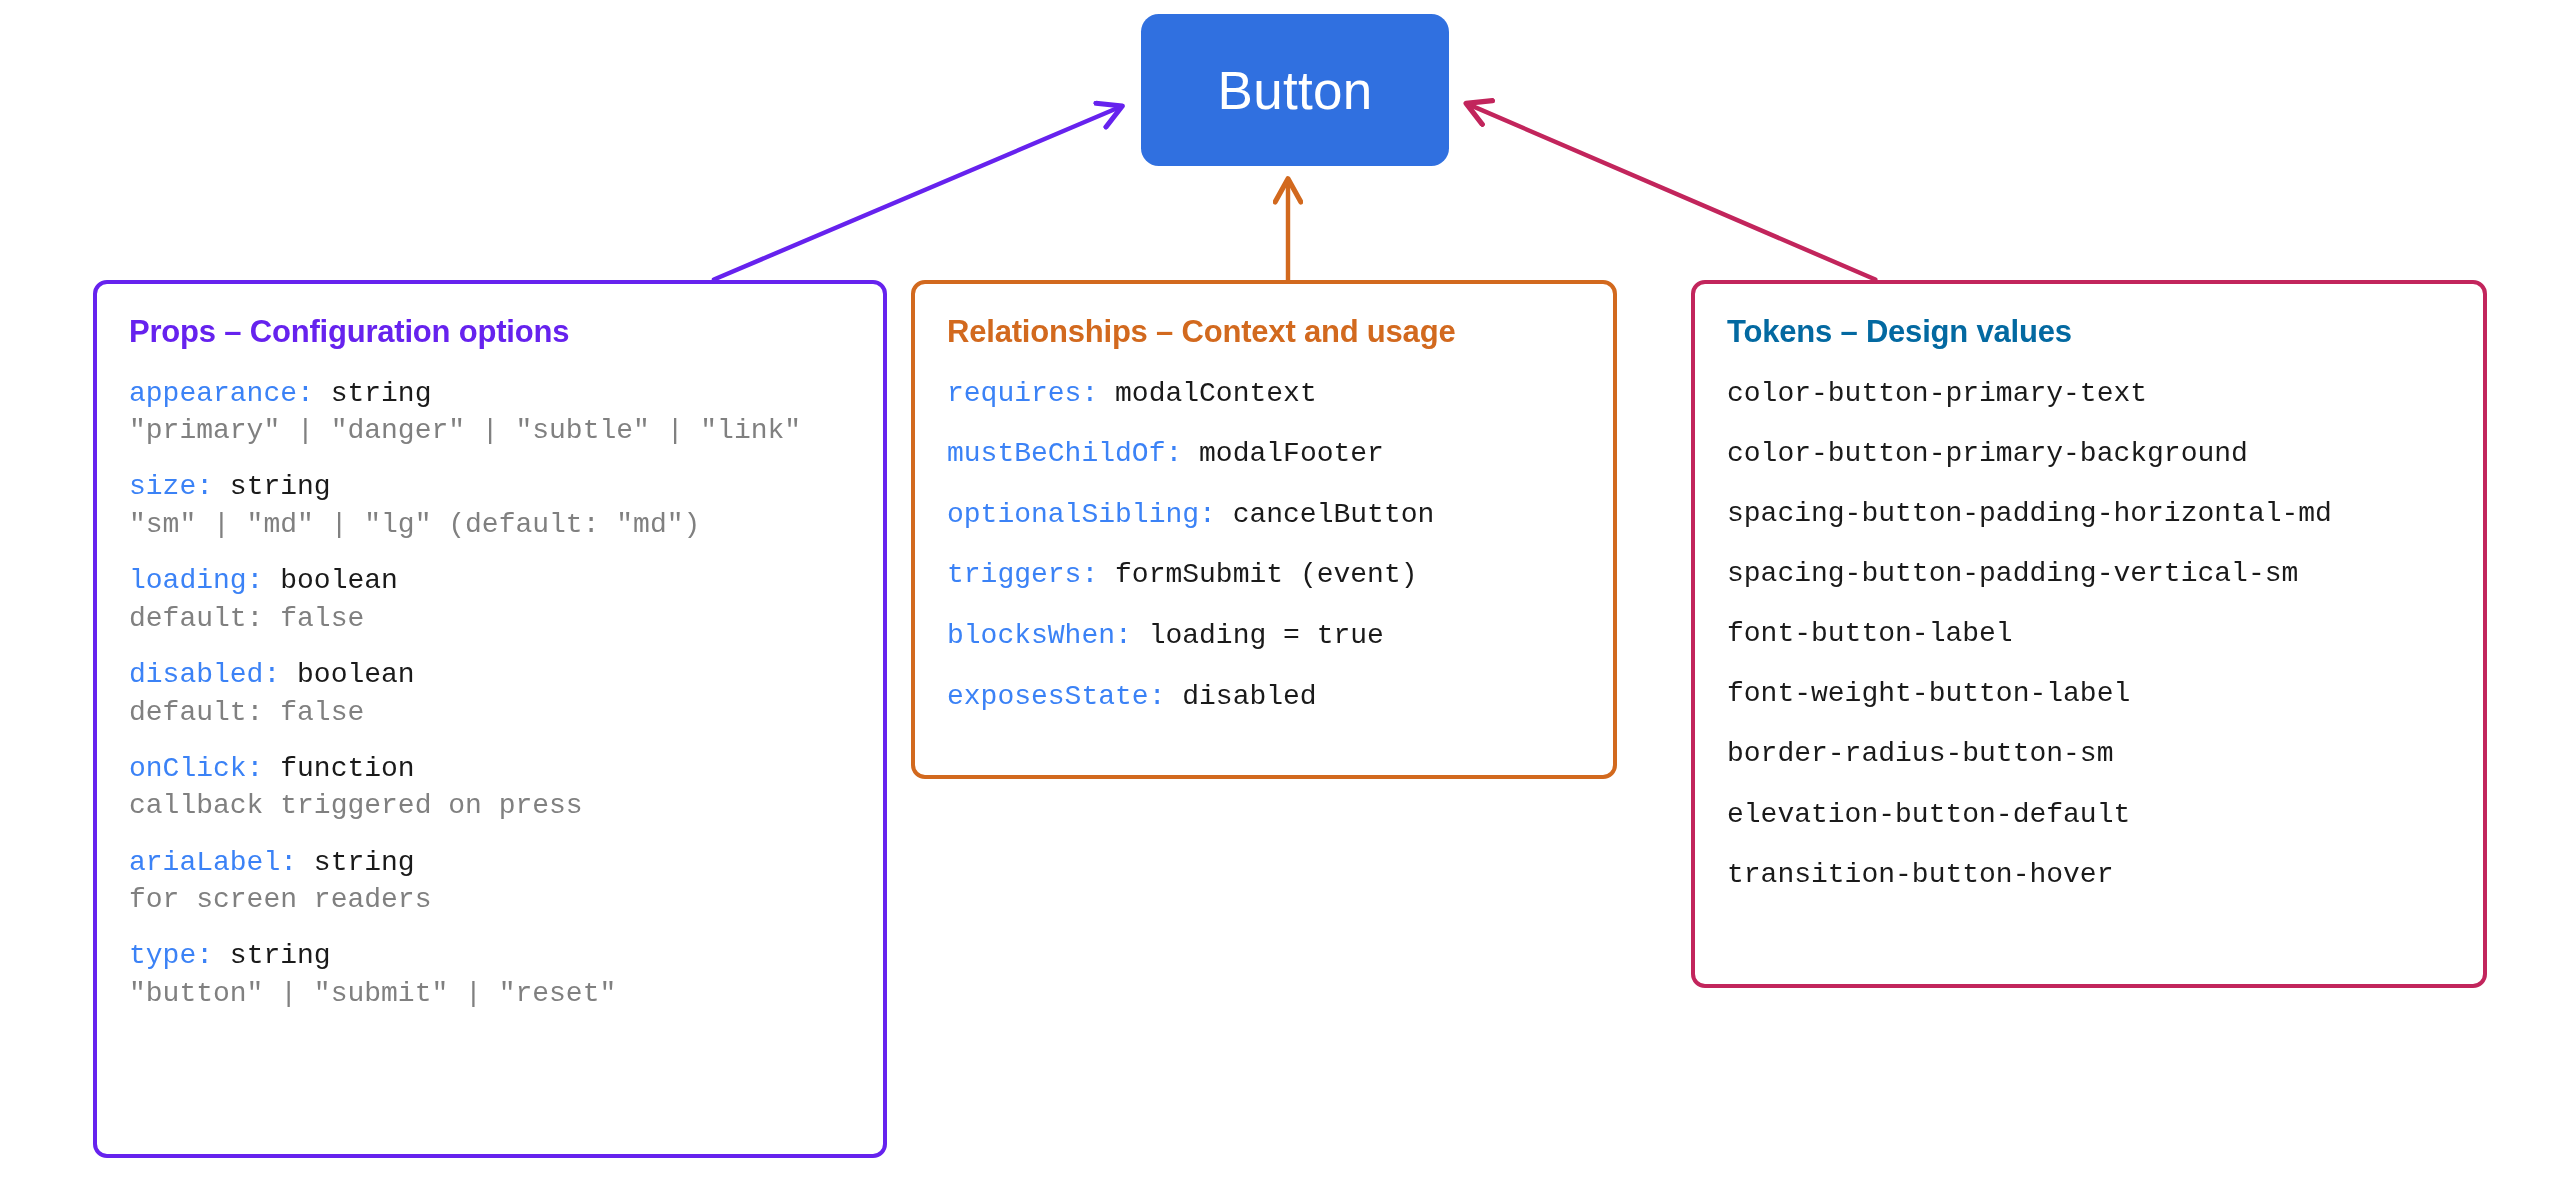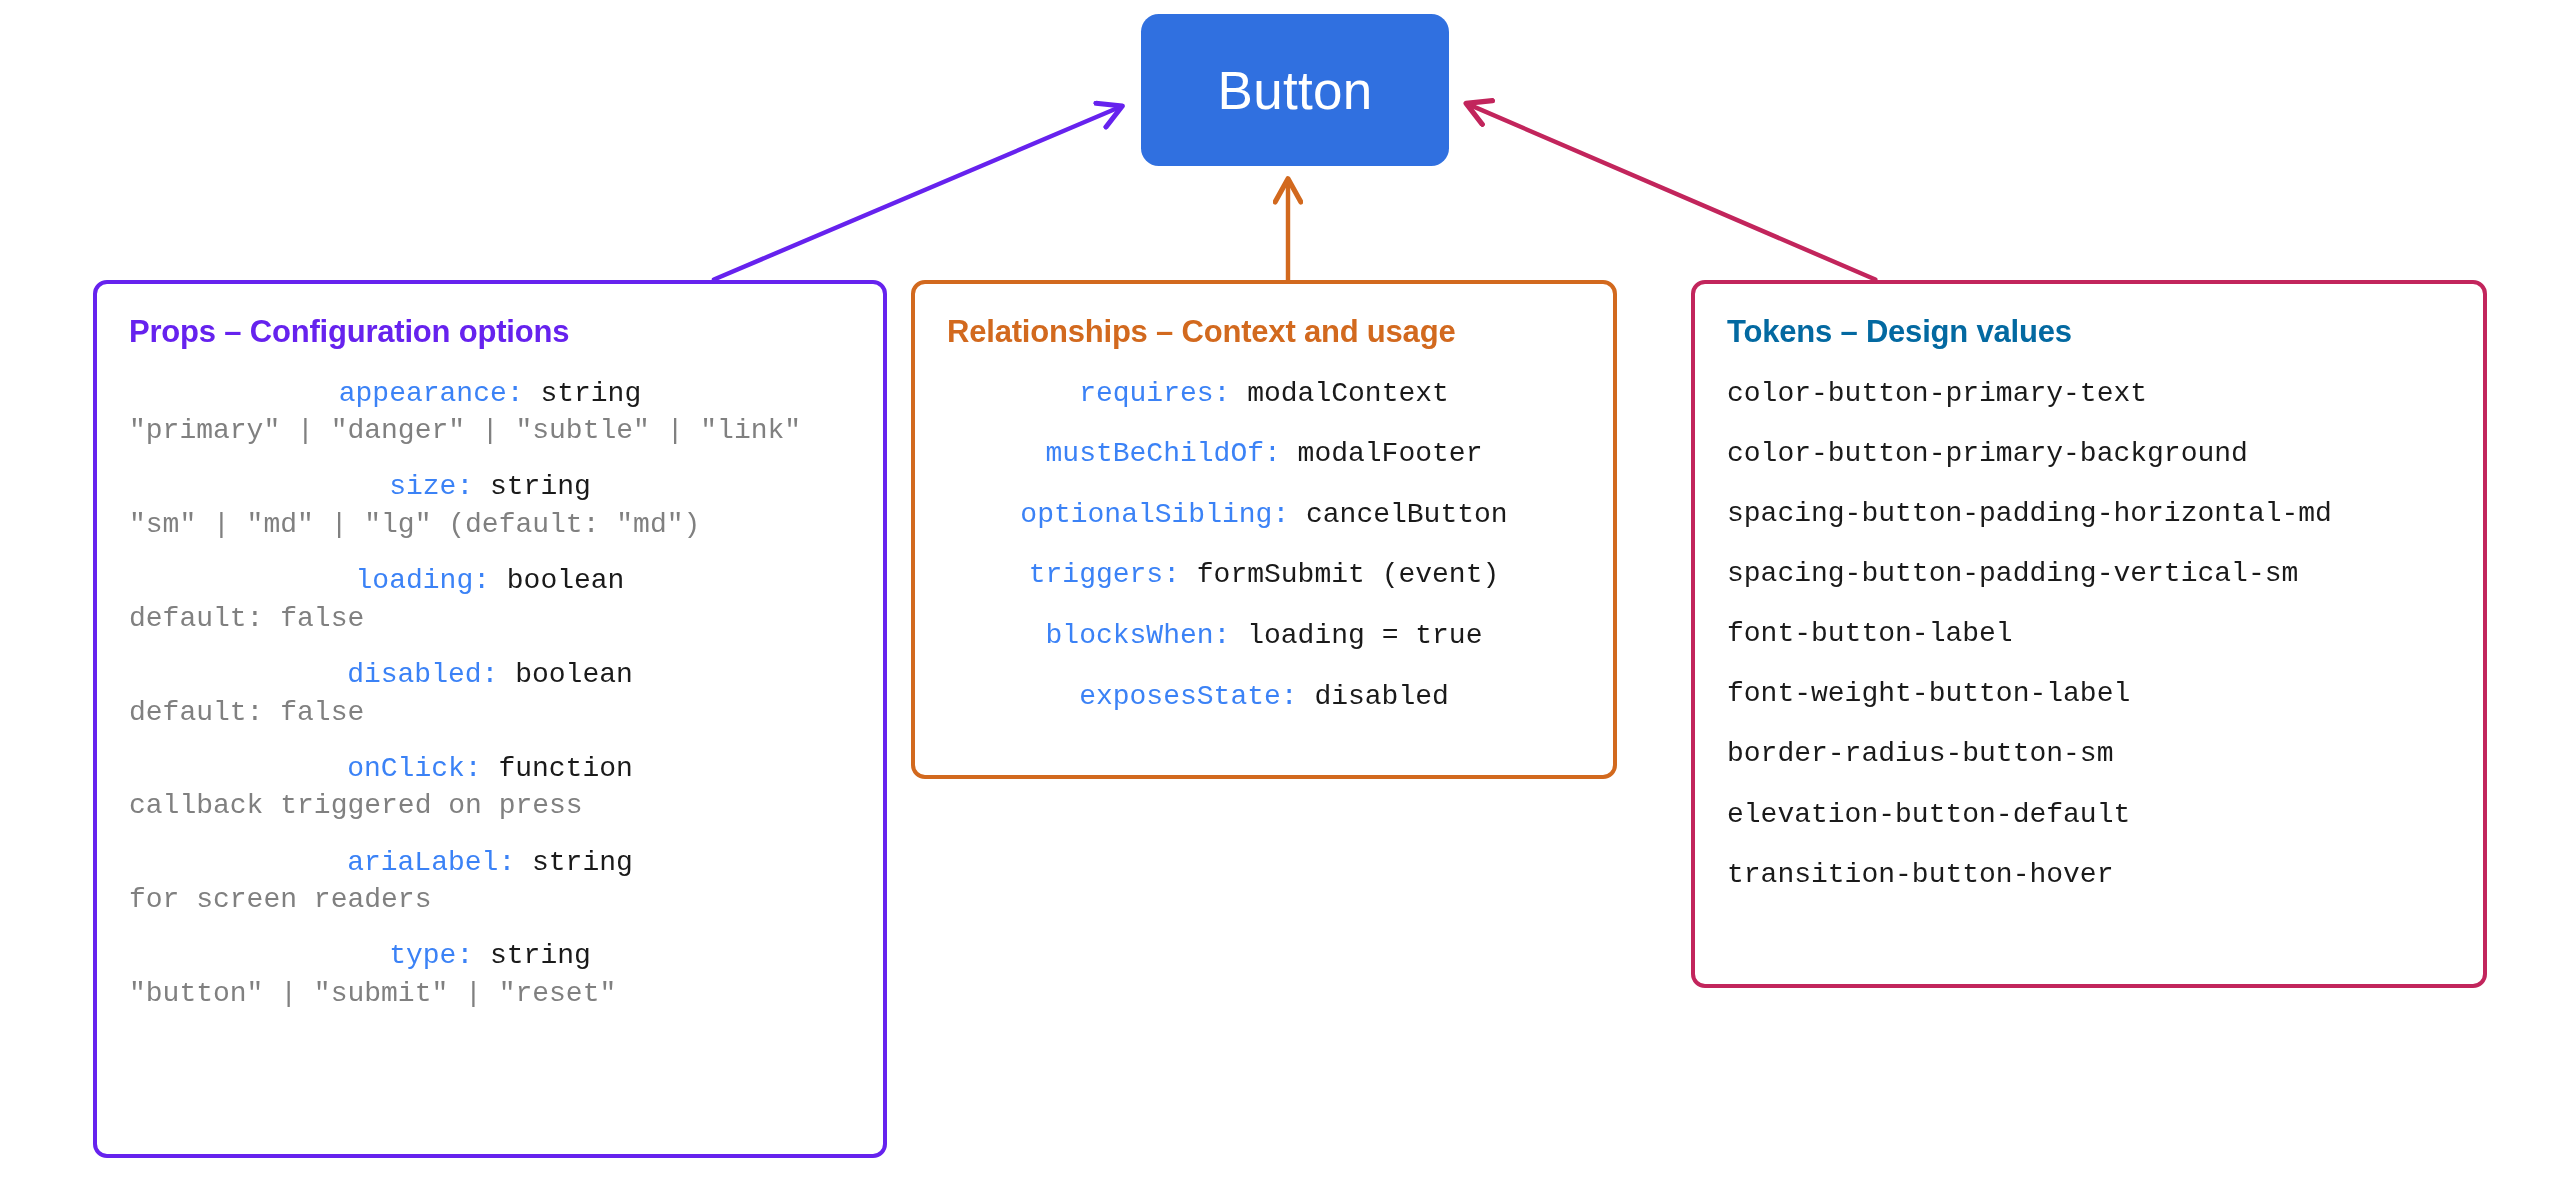--- a/index.html
+++ b/index.html
@@ -114,21 +114,20 @@
   .entry {
     margin-bottom: 22px;
   }
   .entry:last-child { margin-bottom: 0; }
 
   .entry-head {
     font-family: "Liberation Mono", monospace;
     font-size: 28px;
     line-height: 1.22;
     white-space: nowrap;
-    text-align: center;
   }
   .entry-key {
     color: #3b82f6;
   }
   .entry-type {
     color: #1a1a1a;
   }
   .entry-detail {
     font-family: "Liberation Mono", monospace;
     font-size: 28px;

